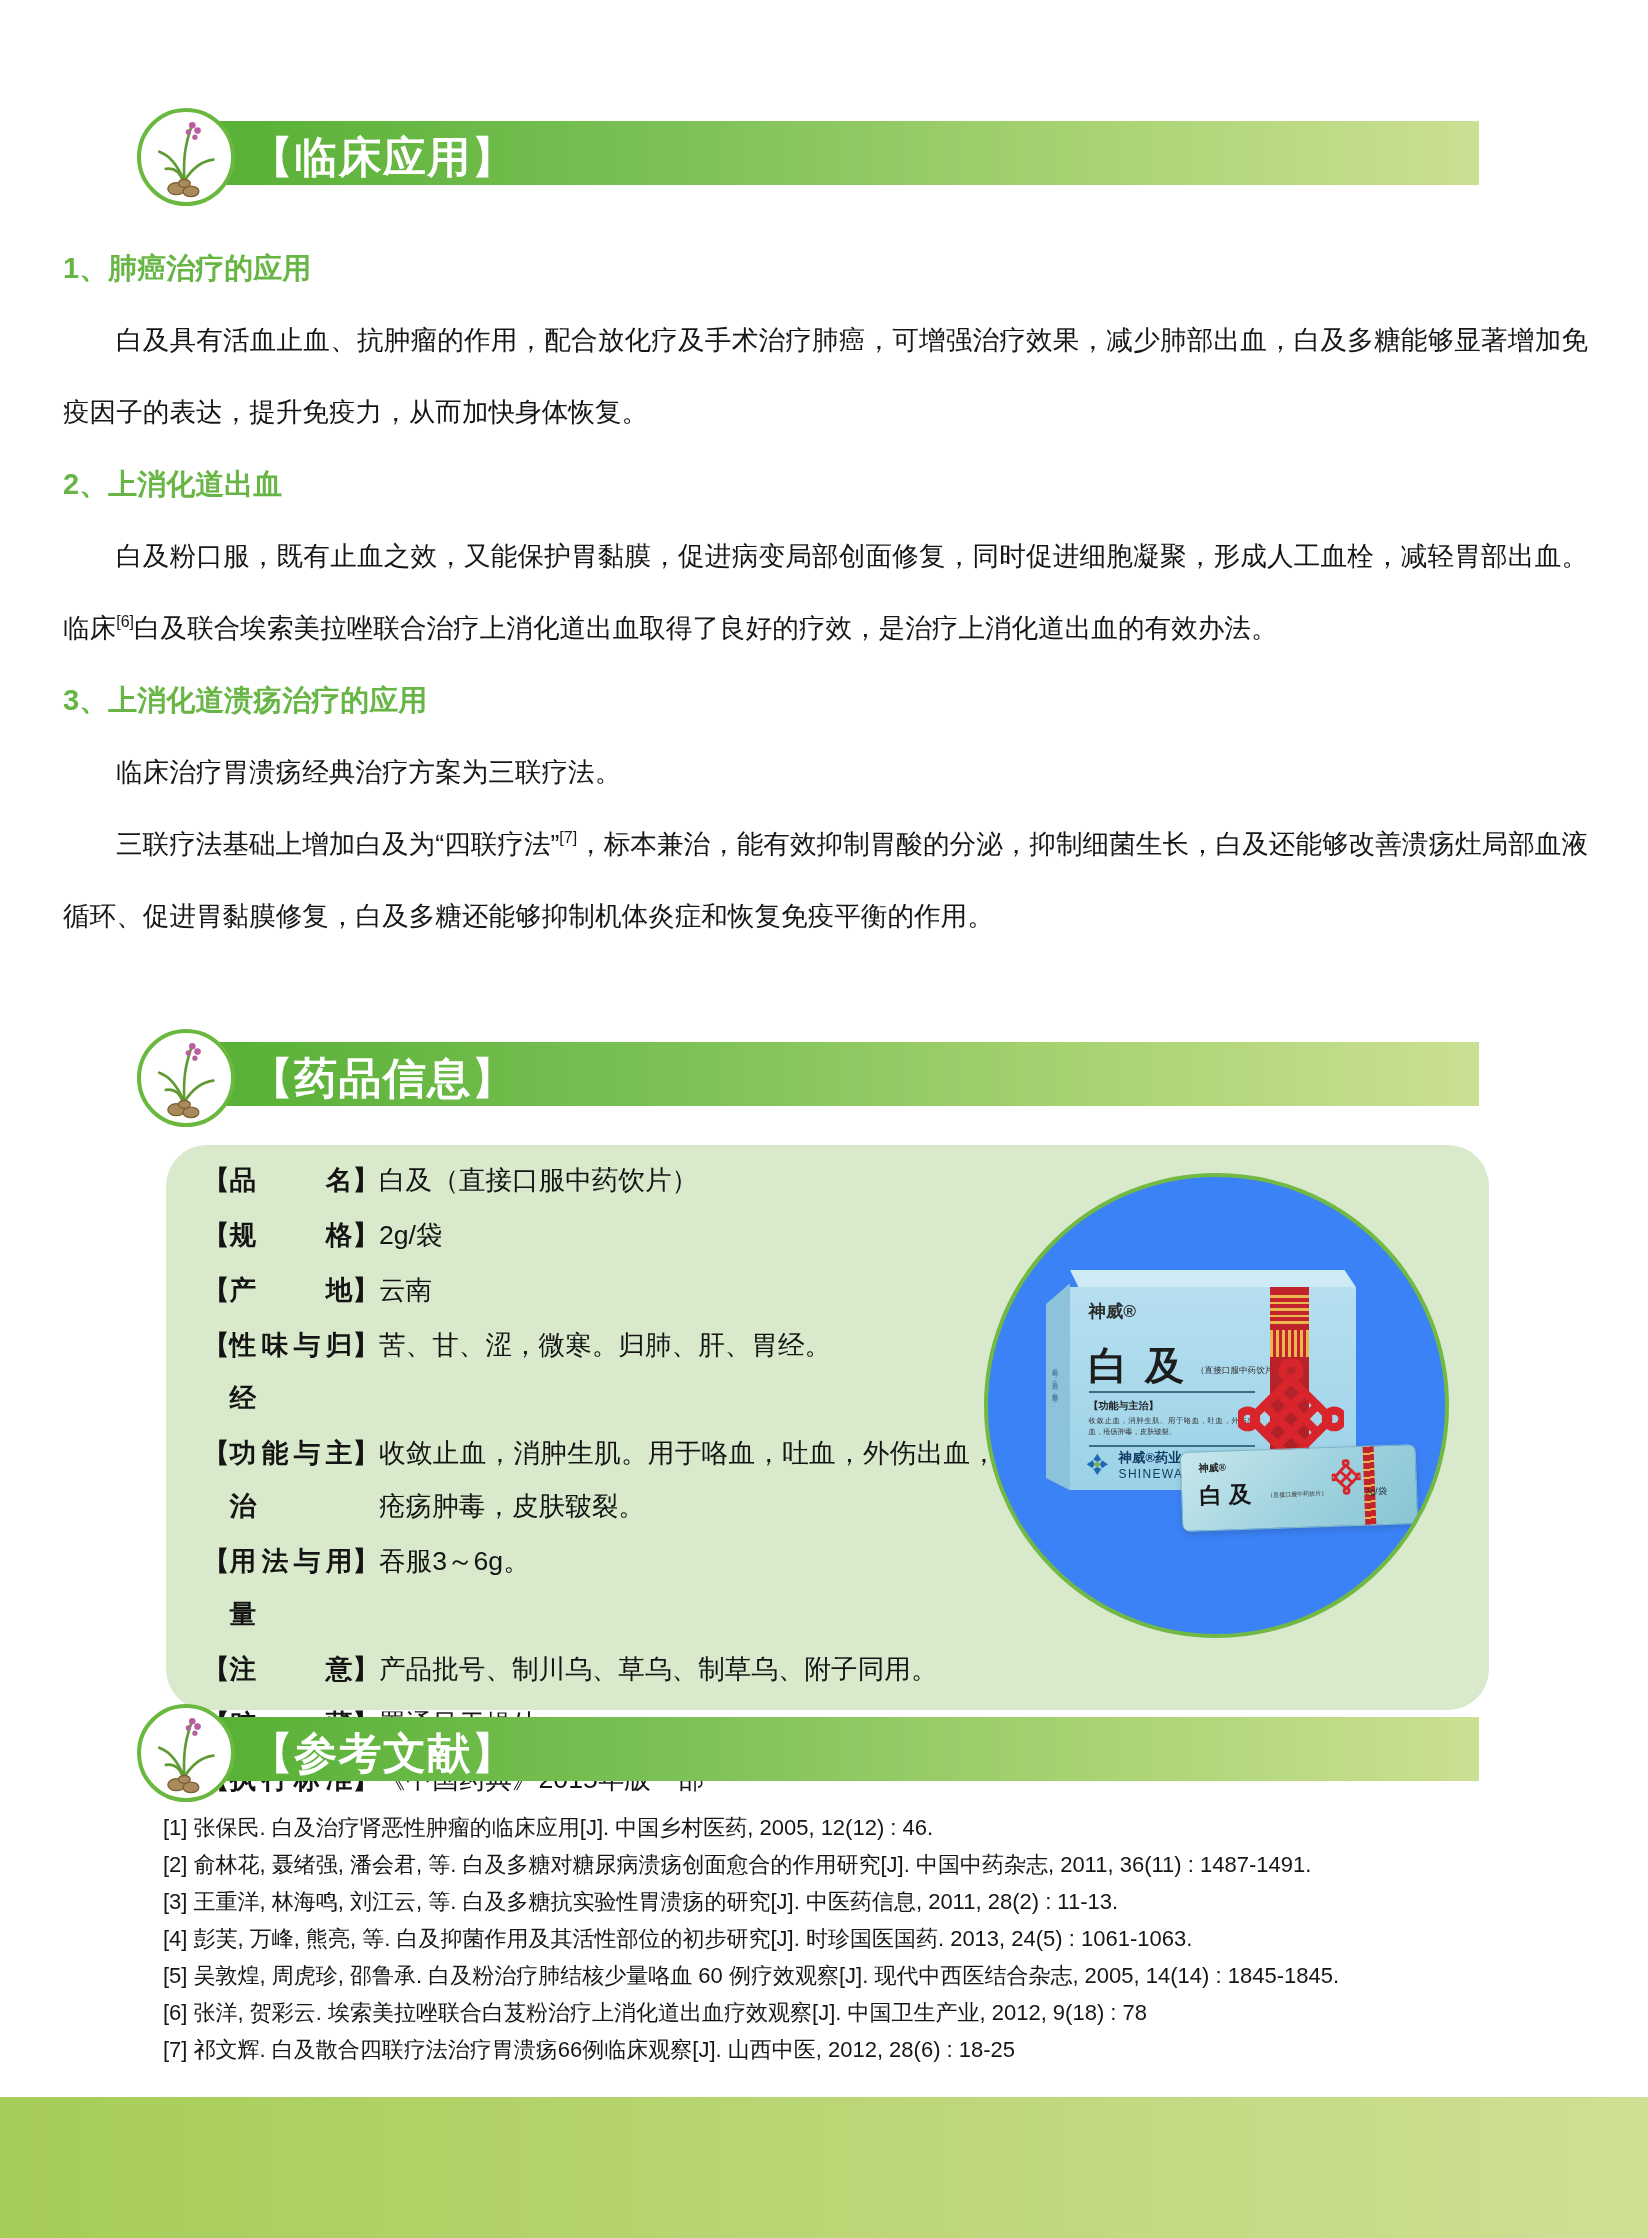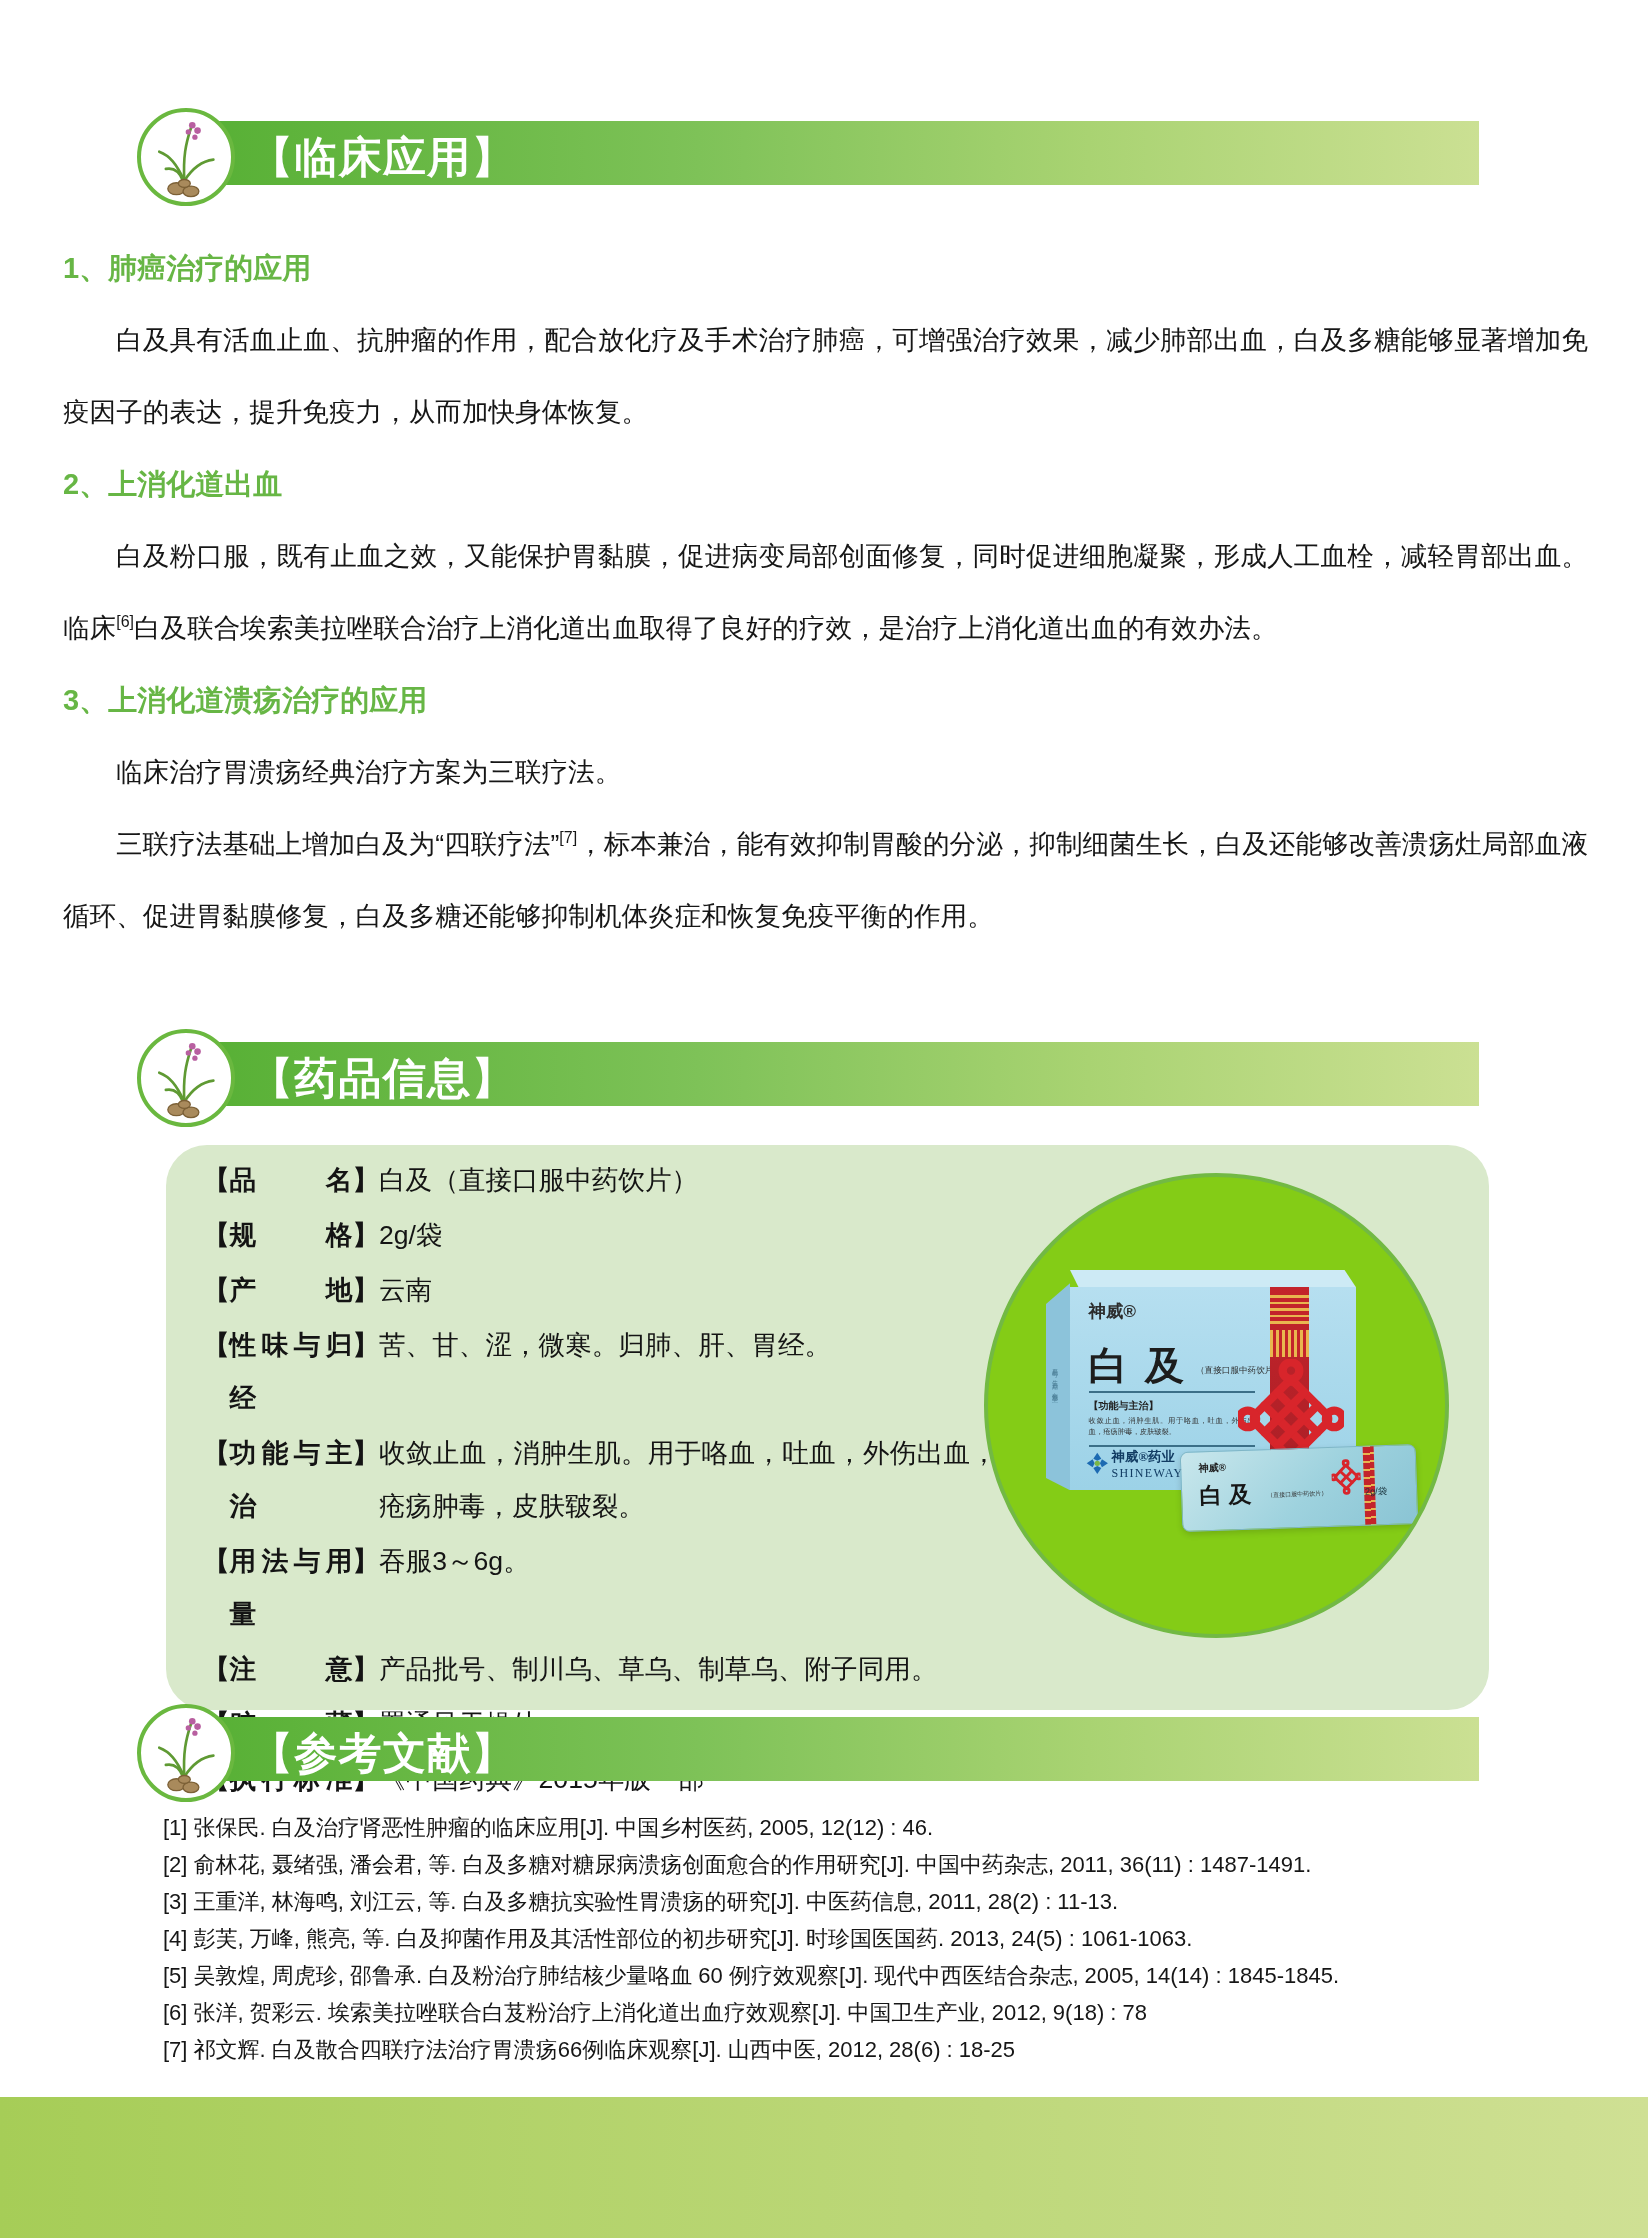--- a/index.html
+++ b/index.html
@@ -28,40 +28,40 @@
             padding:9.3px 37px;}
   .rows{display:flex;flex-direction:column;row-gap:2px;}
   .row{display:flex;align-items:flex-start;font-size:26.6px;line-height:53px;color:#141414;}
   .lbl{display:flex;width:176px;flex:none;font-weight:bold;font-size:26.6px;}
   .lbl .br{flex:none;}
   .lbl .in{flex:1;text-align:justify;text-align-last:justify;}
   .val{max-width:618px;text-align:justify;}
 
   
   .product-circle{position:absolute;left:984px;top:1173px;width:465px;height:465px;
-                  border-radius:50%;background:#84cc16;border:4.7px solid #72b944;
+                  border-radius:50%;background:#3b82f6;border:4.7px solid #72b944;
                   box-sizing:border-box;z-index:2;overflow:hidden;}
   .box3d{position:absolute;left:58px;top:93px;width:314px;height:223px;}
   .face-side{position:absolute;left:0;top:13.3px;width:24px;height:207px;background:#8cc3da;
              clip-path:polygon(100% 0,100% 100%,0 94%,0 10%);}
   .face-top{position:absolute;left:24px;top:0;width:286px;height:17.3px;background:#cdeaf5;
             clip-path:polygon(3% 100%,100% 100%,96% 0,0 0);}
   .face-front{position:absolute;left:24px;top:17.3px;width:286px;height:203px;
               background:linear-gradient(180deg,#b6dff0,#9cd2e7);}
   .side-text{position:absolute;left:4px;top:80px;writing-mode:vertical-rl;
              font-size:6px;color:#4c7f97;letter-spacing:1.3px;}
   .pb-brand{position:absolute;left:18.6px;top:12px;font-size:17.3px;font-weight:bold;color:#2c2c2c;}
   .pb-name{position:absolute;left:18.6px;top:52px;font-size:39px;font-weight:bold;color:#1d1d1d;letter-spacing:17.3px;}
   .pb-sub{position:absolute;left:126px;top:78px;font-size:8.6px;color:#2c2c2c;}
   .pb-line1{position:absolute;left:18.6px;top:104px;width:166px;height:1.3px;background:#3b6f88;}
   .pb-func{position:absolute;left:18.6px;top:112px;font-size:10px;font-weight:bold;color:#222;}
   .pb-desc{position:absolute;left:18.6px;top:129px;width:166px;font-size:7.3px;line-height:10.6px;color:#333;text-align:justify;}
   .pb-line2{position:absolute;left:18.6px;top:158px;width:166px;height:1.3px;background:#3b6f88;}
   .pb-logo{position:absolute;left:16px;bottom:9.3px;display:flex;align-items:center;}
-  .pb-logo-txt{margin-left:3px;font-family:Liberation Serif, serif;}
+  .pb-logo-txt{margin-left:10px;}
   .pb-logo-cn{font-size:13.3px;font-weight:bold;color:#123c63;}
   .pb-logo-en{font-size:12px;color:#123c63;letter-spacing:1.3px;}
   .ribbon{position:absolute;right:47px;top:0;width:39px;height:203px;
           background:linear-gradient(180deg,#c3242b,#a91f26);}
   .ribbon:before{content:"";position:absolute;left:0;top:5.3px;width:100%;height:31px;
                  background:repeating-linear-gradient(0deg,#e9b64f 0 2.7px,#c3242b 2.7px 6.6px);}
   .ribbon:after{content:"";position:absolute;left:0;top:43px;width:100%;height:26.6px;
                 background:repeating-linear-gradient(90deg,#e9b64f 0 2.7px,#c3242b 2.7px 6px);}
   .knot-main{position:absolute;right:12px;top:72px;}
   .sachet{position:absolute;left:193px;top:271px;width:234px;height:78px;

